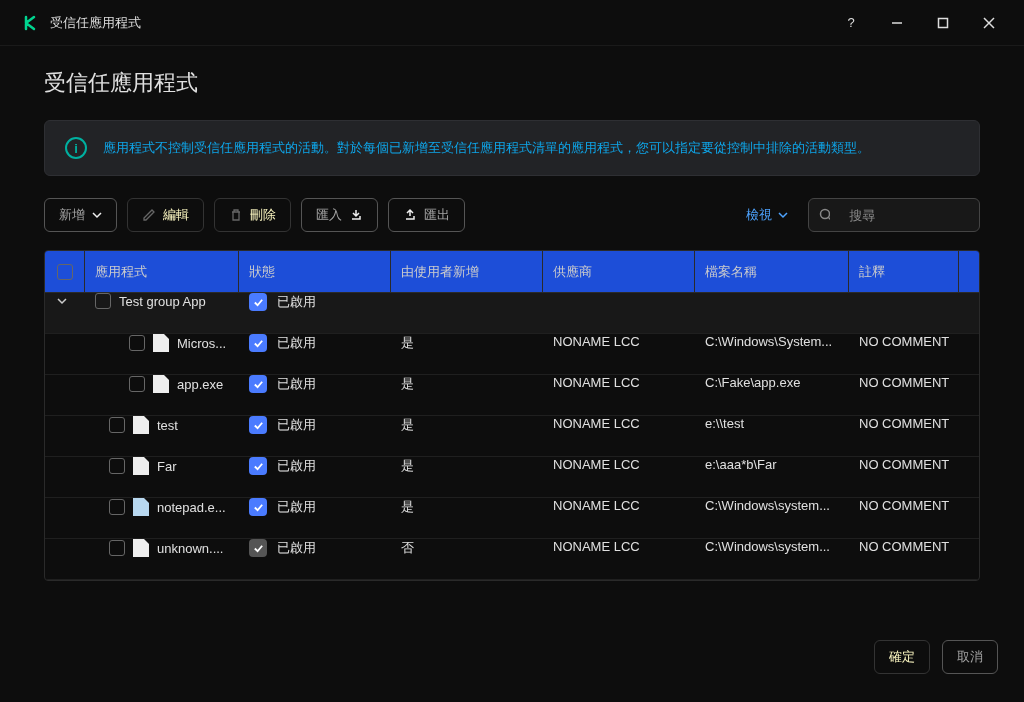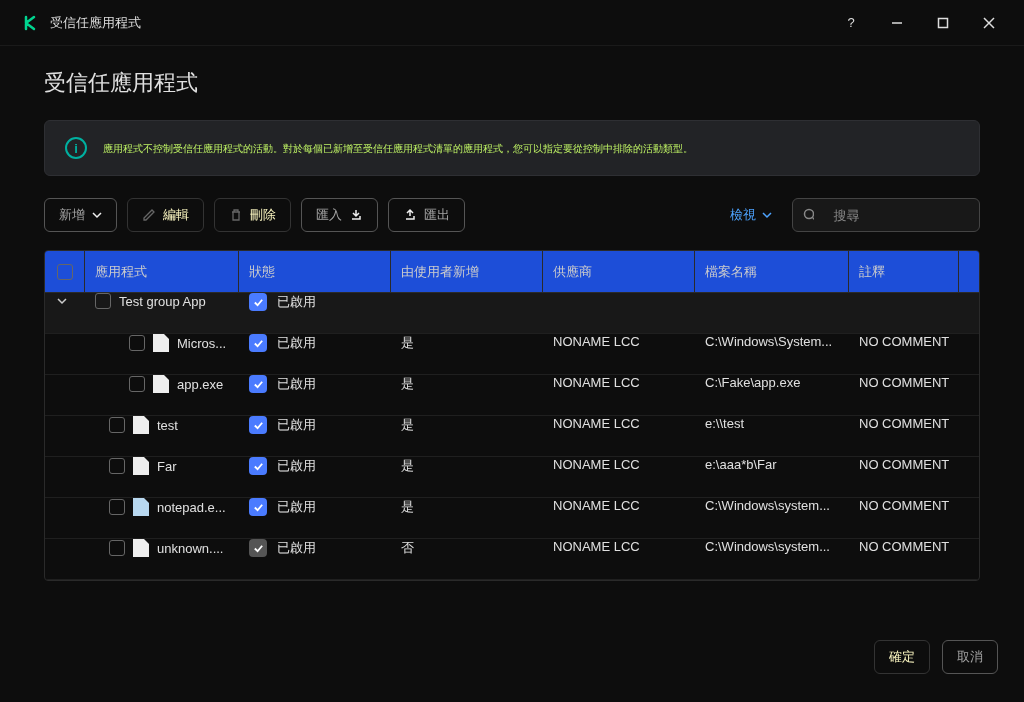--- a/index.html
+++ b/index.html
@@ -5,28 +5,28 @@
 * { margin: 0; padding: 0; box-sizing: border-box; }
 body { background: #0d0d0d; font-family: -apple-system, "Segoe UI", sans-serif; font-size: 13px; color: #e0e0e0; width: 1024px; height: 702px; overflow: hidden; }
 .titlebar { height: 46px; display: flex; align-items: center; padding: 0 12px; border-bottom: 1px solid #1a1a1a; }
 .logo { width: 18px; height: 18px; margin-left: 10px; margin-right: 10px; display: flex; align-items: center; justify-content: center; }
 .title { font-size: 13px; color: #ddd; flex: 1; }
 .titlebtn { width: 46px; height: 46px; display: flex; align-items: center; justify-content: center; color: #ddd; cursor: pointer; }
 .content { padding: 22px 44px; }
 .page-title { font-size: 22px; font-weight: 500; margin-bottom: 22px; }
 .info-banner { background: #222326; border: 1px solid #2e2f33; border-radius: 6px; padding: 16px 20px; display: flex; align-items: center; gap: 16px; margin-bottom: 22px; }
 .info-icon { width: 22px; height: 22px; border: 2px solid #00b0a0; border-radius: 50%; color: #00b0a0; display: flex; align-items: center; justify-content: center; font-weight: bold; font-size: 13px; flex-shrink: 0; }
-.info-text { font-size: 10px; line-height: 1.5; color: #bef264; }
+.info-text { font-size: 13px; line-height: 1.5; color: #0ea5e9; }
 .toolbar { display: flex; align-items: center; gap: 10px; margin-bottom: 18px; }
 .btn { height: 34px; padding: 0 14px; border-radius: 6px; background: transparent; border: 1px solid #555; color: #a3a3a3; display: inline-flex; align-items: center; gap: 7px; cursor: pointer; font-size: 13px; }
 .btn.disabled { color: #fef9c3; border-color: #333; cursor: default; }
 .btn.disabled svg { stroke: #666; }
 .spacer { flex: 1; }
 .view-link { color: #4da3ff; display: inline-flex; align-items: center; gap: 6px; cursor: pointer; margin-right: 10px; }
-.search-box { height: 34px; border: 1px solid #444; border-radius: 6px; background: #181818; display: flex; align-items: center; padding: 5px 10px; gap: 19px; width: 188px; }
+.search-box { height: 34px; border: 1px solid #444; border-radius: 6px; background: #181818; display: flex; align-items: center; padding: 5px 10px; gap: 19px; width: 172px; }
 .search-box input { background: none; border: none; color: #eee; outline: none; width: 100%; font-size: 13px; }
 .search-box input::placeholder { color: #888; }
 .table { border: 1px solid #2a2a2a; border-radius: 4px; overflow: hidden; }
 .thead { display: flex; background: #1d4ed8; border-bottom: 1px solid #2a2a2a; height: 42px; align-items: center; font-size: 13px; color: #ccc; }
 .th, .td { padding: 0 10px; overflow: hidden; text-overflow: ellipsis; white-space: nowrap; }
 .th { border-right: 1px solid #2a2a2a; height: 100%; display: flex; align-items: center; }
 .th:last-child { border-right: none; }
 .col-check { width: 40px; flex-shrink: 0; display: flex; align-items: center; justify-content: center; }
 .col-app { width: 154px; flex-shrink: 0; }
 .col-status { width: 152px; flex-shrink: 0; }

